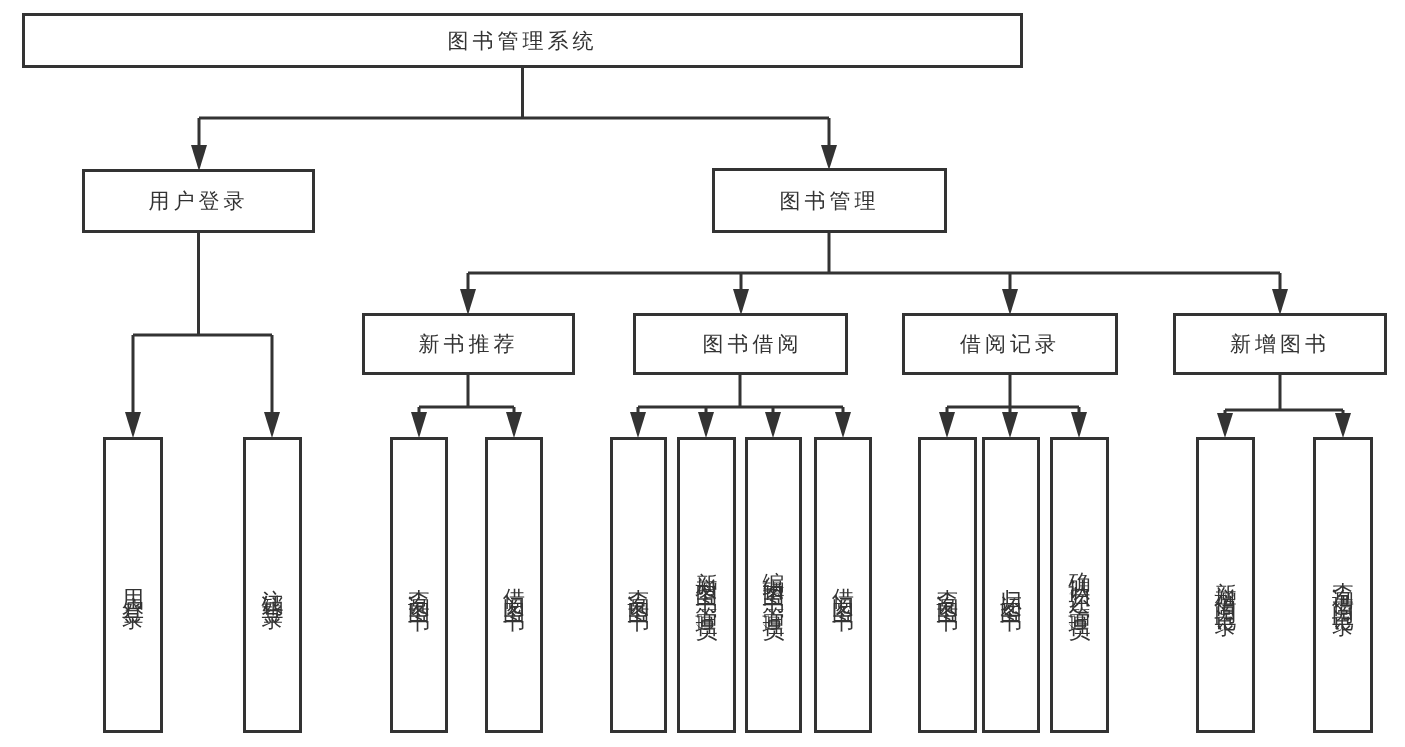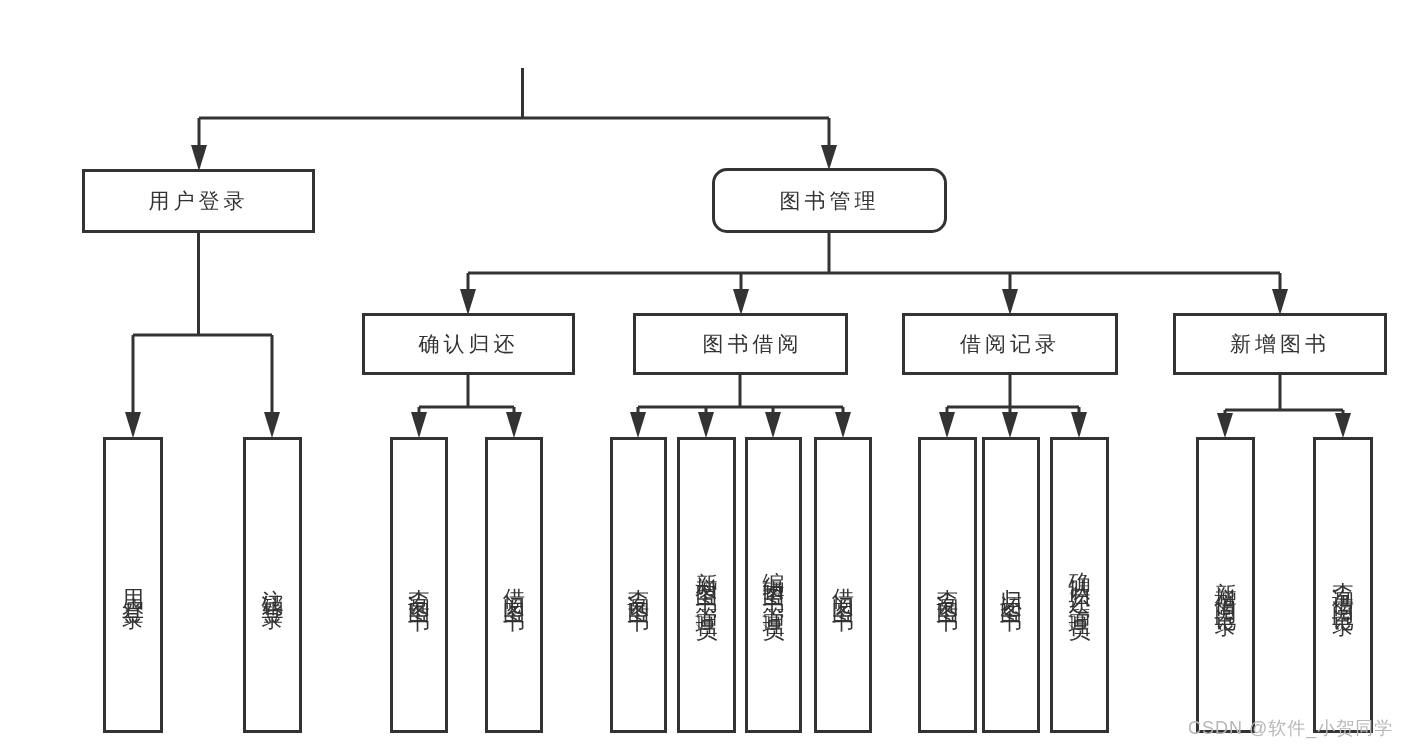--- a/index.html
+++ b/index.html
@@ -69,30 +69,33 @@
       <polygon points="1002,412 1018,412 1010,438"></polygon>
       <polygon points="1071,412 1087,412 1079,438"></polygon>
     </g>
     <g>
       <path d="M1280 375 V410 M1225 410 H1343 M1225 410 V416 M1343 410 V416"></path>
       <polygon points="1217,413 1233,413 1225,438"></polygon>
       <polygon points="1335,413 1351,413 1343,438"></polygon>
     </g>
   </svg>
 
+  <div class="node" style="left:22px;top:13px;width:1001px;height:55px;">
+    <span>图书管理系统</span>
+  </div>
 
   <div class="node" style="left:82px;top:169px;width:233px;height:64px;">
     <span>用户登录</span>
   </div>
-  <div class="node" style="left:712px;top:168px;width:235px;height:65px;border-radius:15px;">
+  <div class="node" style="left:712px;top:168px;width:235px;height:65px;">
     <span>图书管理</span>
   </div>
 
   <div class="node" style="left:362px;top:313px;width:213px;height:62px;">
-    <span>确认归还</span>
+    <span>新书推荐</span>
   </div>
   <div class="node" style="left:633px;top:313px;width:215px;height:62px;padding-left:24px;">
     <span>图书借阅</span>
   </div>
   <div class="node" style="left:902px;top:313px;width:216px;height:62px;">
     <span>借阅记录</span>
   </div>
   <div class="node" style="left:1173px;top:313px;width:214px;height:62px;">
     <span>新增图书</span>
   </div>
@@ -134,15 +137,14 @@
     <span class="vtext">确认归还（管理员）</span>
   </div>
 
   <div class="leaf" style="left:1196px;top:437px;width:59px;height:296px;">
     <span class="vtext">新增借阅记录</span>
   </div>
   <div class="leaf" style="left:1313px;top:437px;width:60px;height:296px;">
     <span class="vtext">查询借阅记录</span>
   </div>
 
-  <div class="watermark">CSDN @软件_小贺同学</div>
 
 </div>
 
 </body></html>

